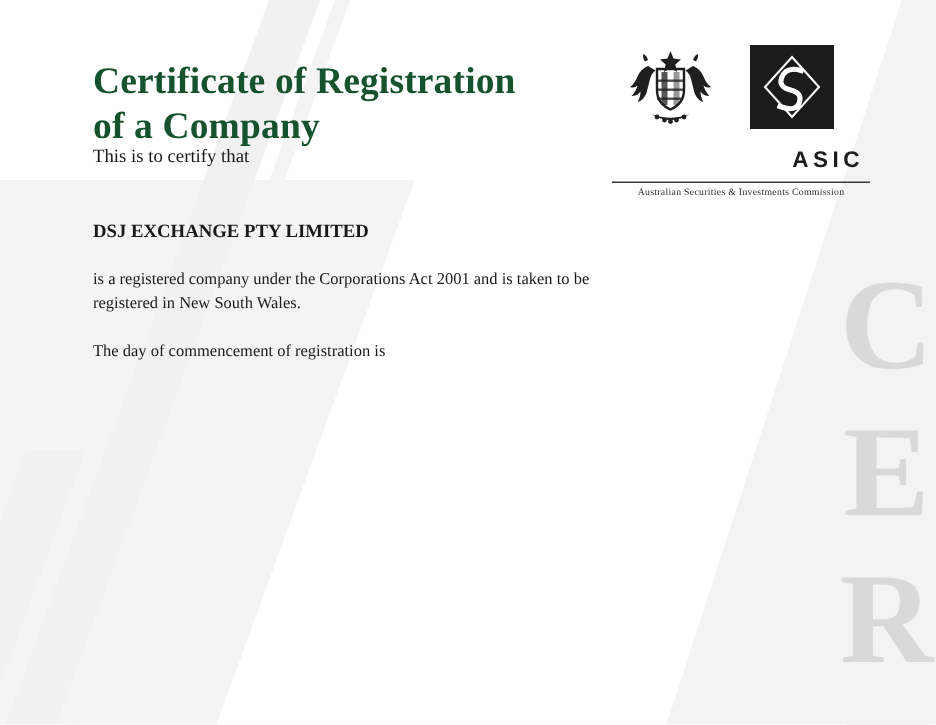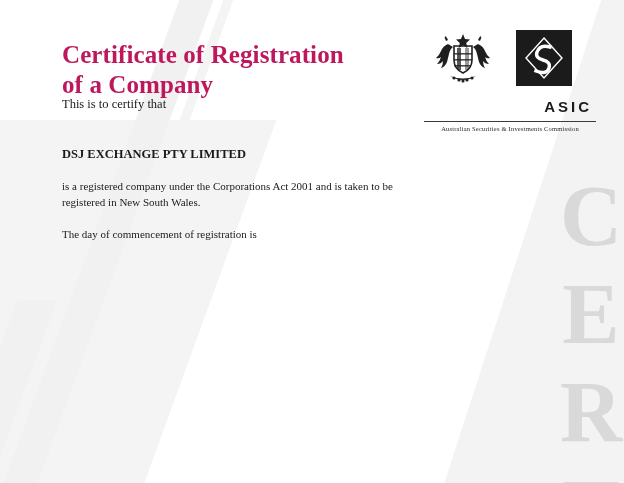--- a/index.html
+++ b/index.html
@@ -73,21 +73,21 @@
   }
 
   .title {
     position: absolute;
     left: 62px;
     top: 40px;
     width: 340px;
     font-size: 25px;
     font-weight: 700;
     line-height: 1.18;
-    color: #be185d;
+    color: #14532d;
     letter-spacing: 0.1px;
   }
 
   .body-block {
     position: absolute;
     left: 62px;
     top: 96px;
     width: 352px;
   }
   .line {
@@ -100,21 +100,21 @@
 
   .para {
     font-size: 11px;
     line-height: 1.42;
     margin-top: 17px;
   }
 
   
   .logo-area {
     position: absolute;
-    left: 424px;
+    left: 408px;
     top: 28px;
     width: 172px;
   }
   .crest-row {
     display: flex;
     align-items: flex-start;
     justify-content: flex-start;
     gap: 14px;
   }
   .crest {

